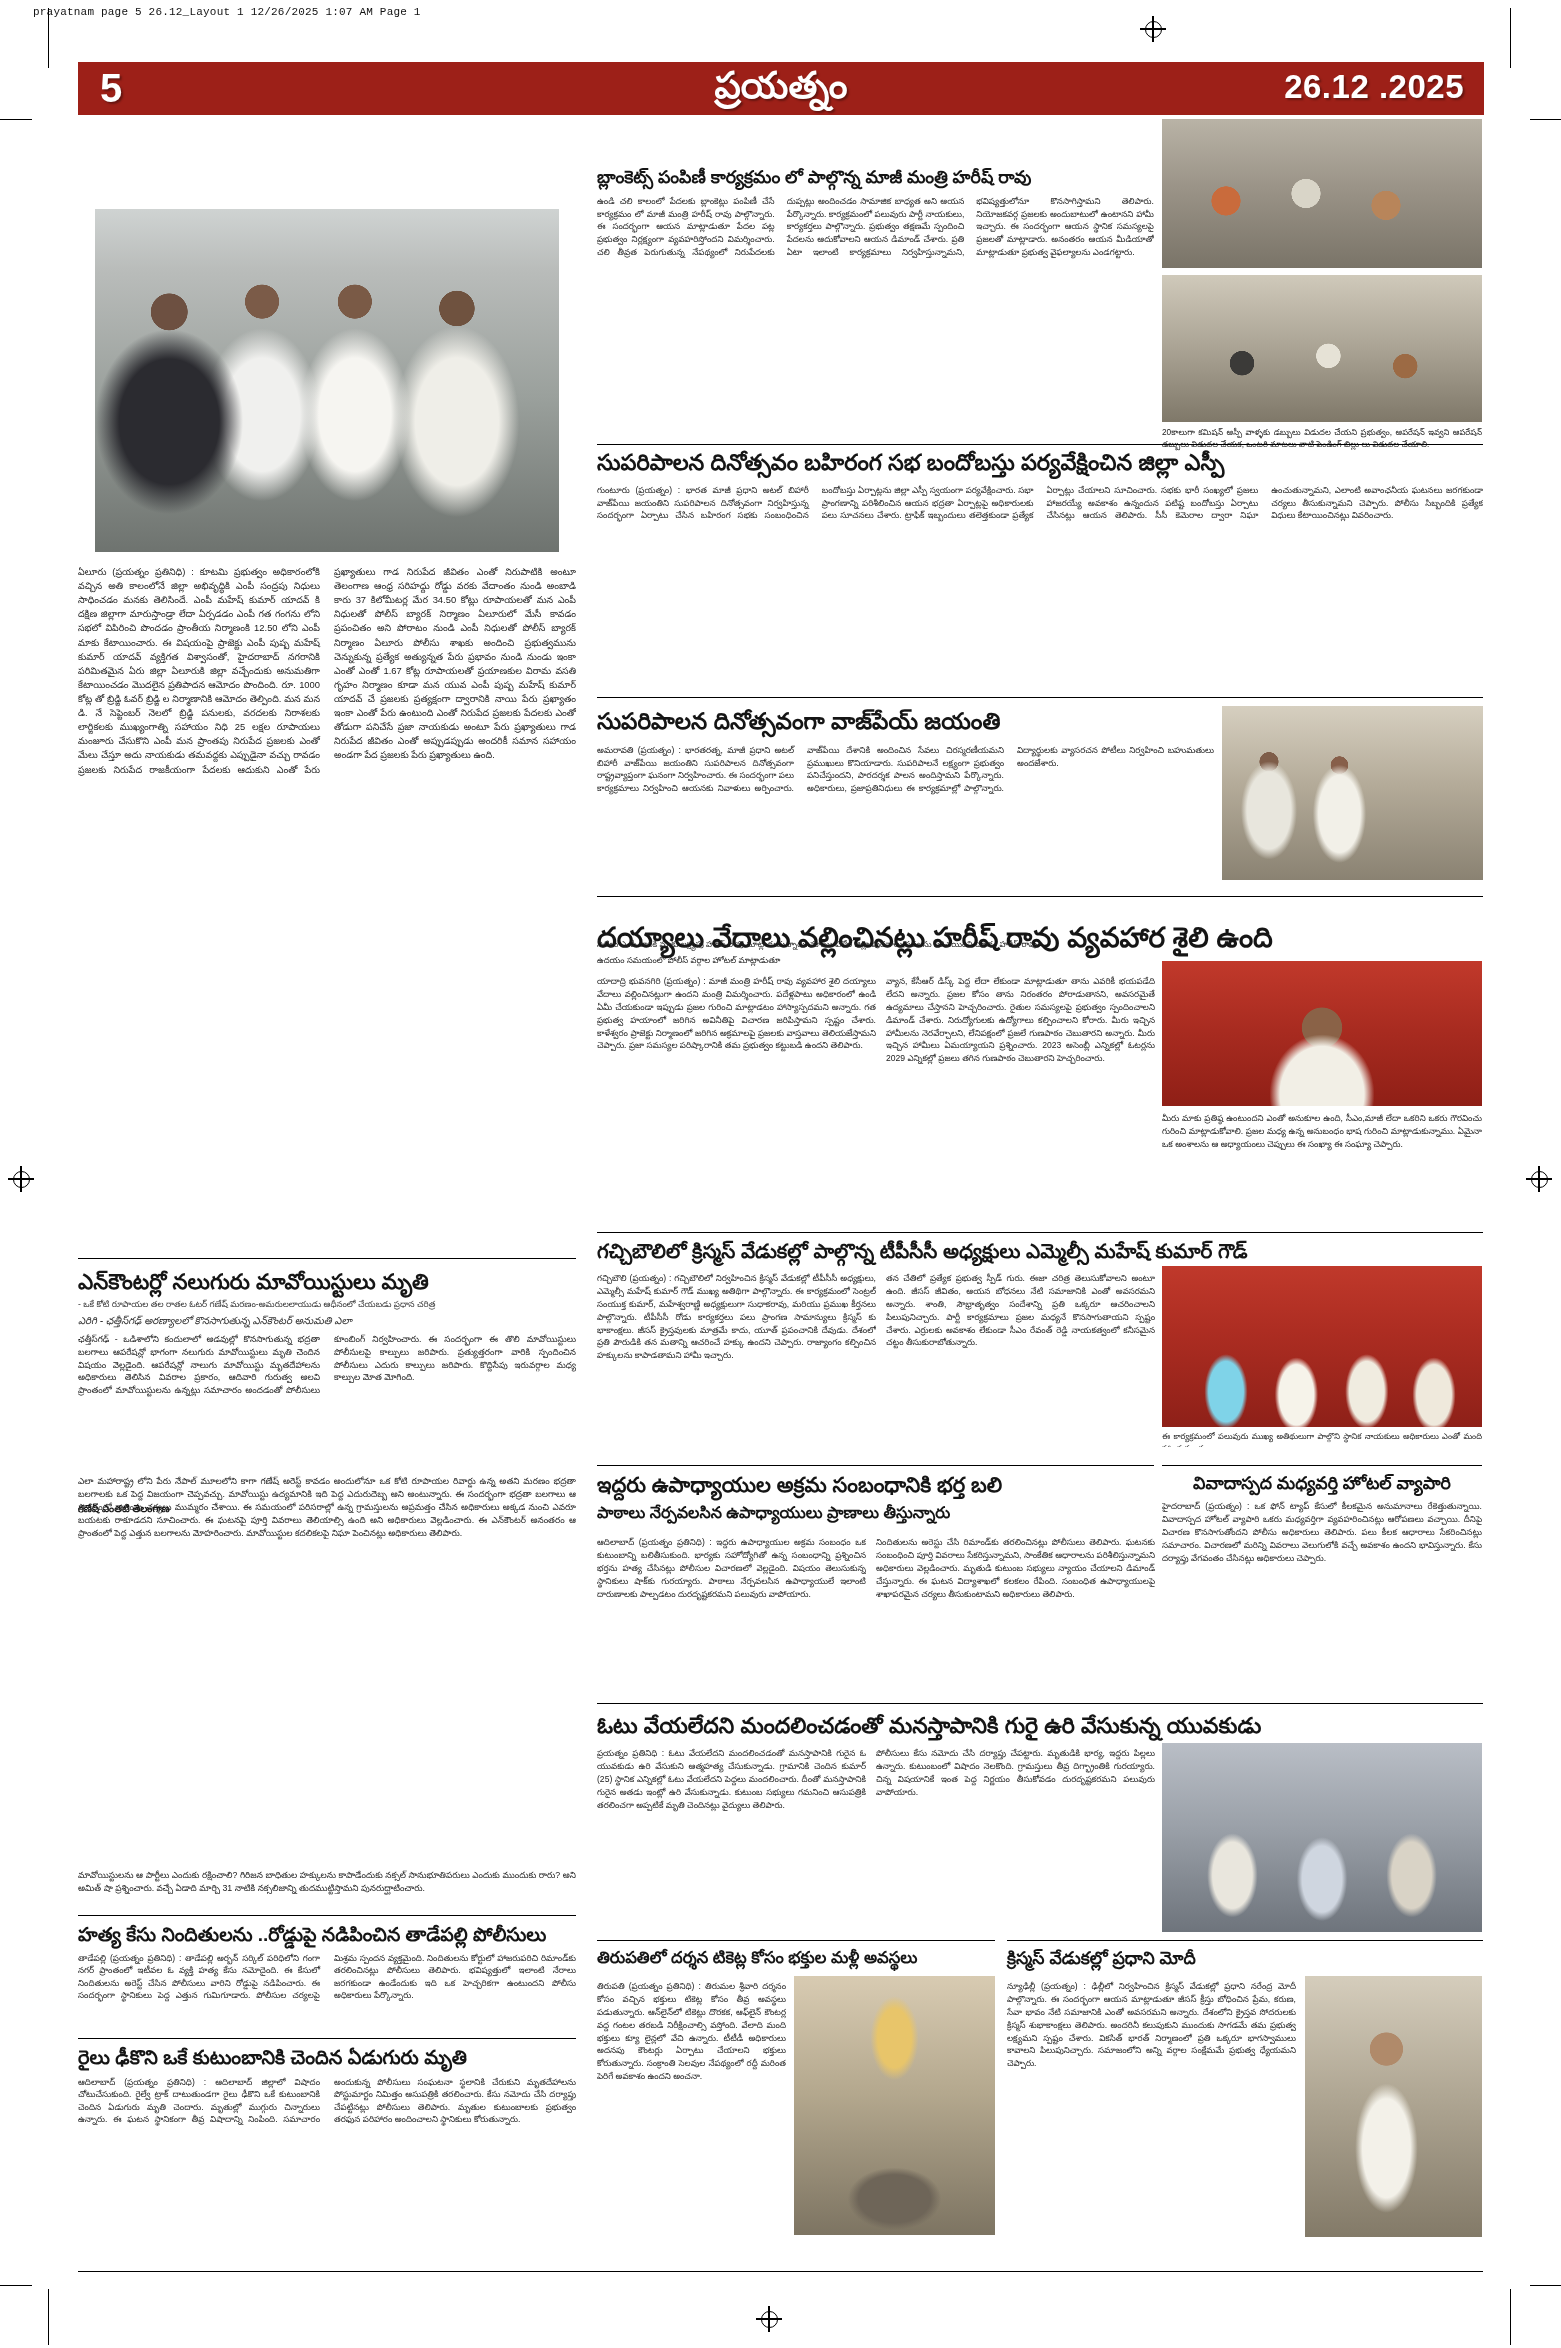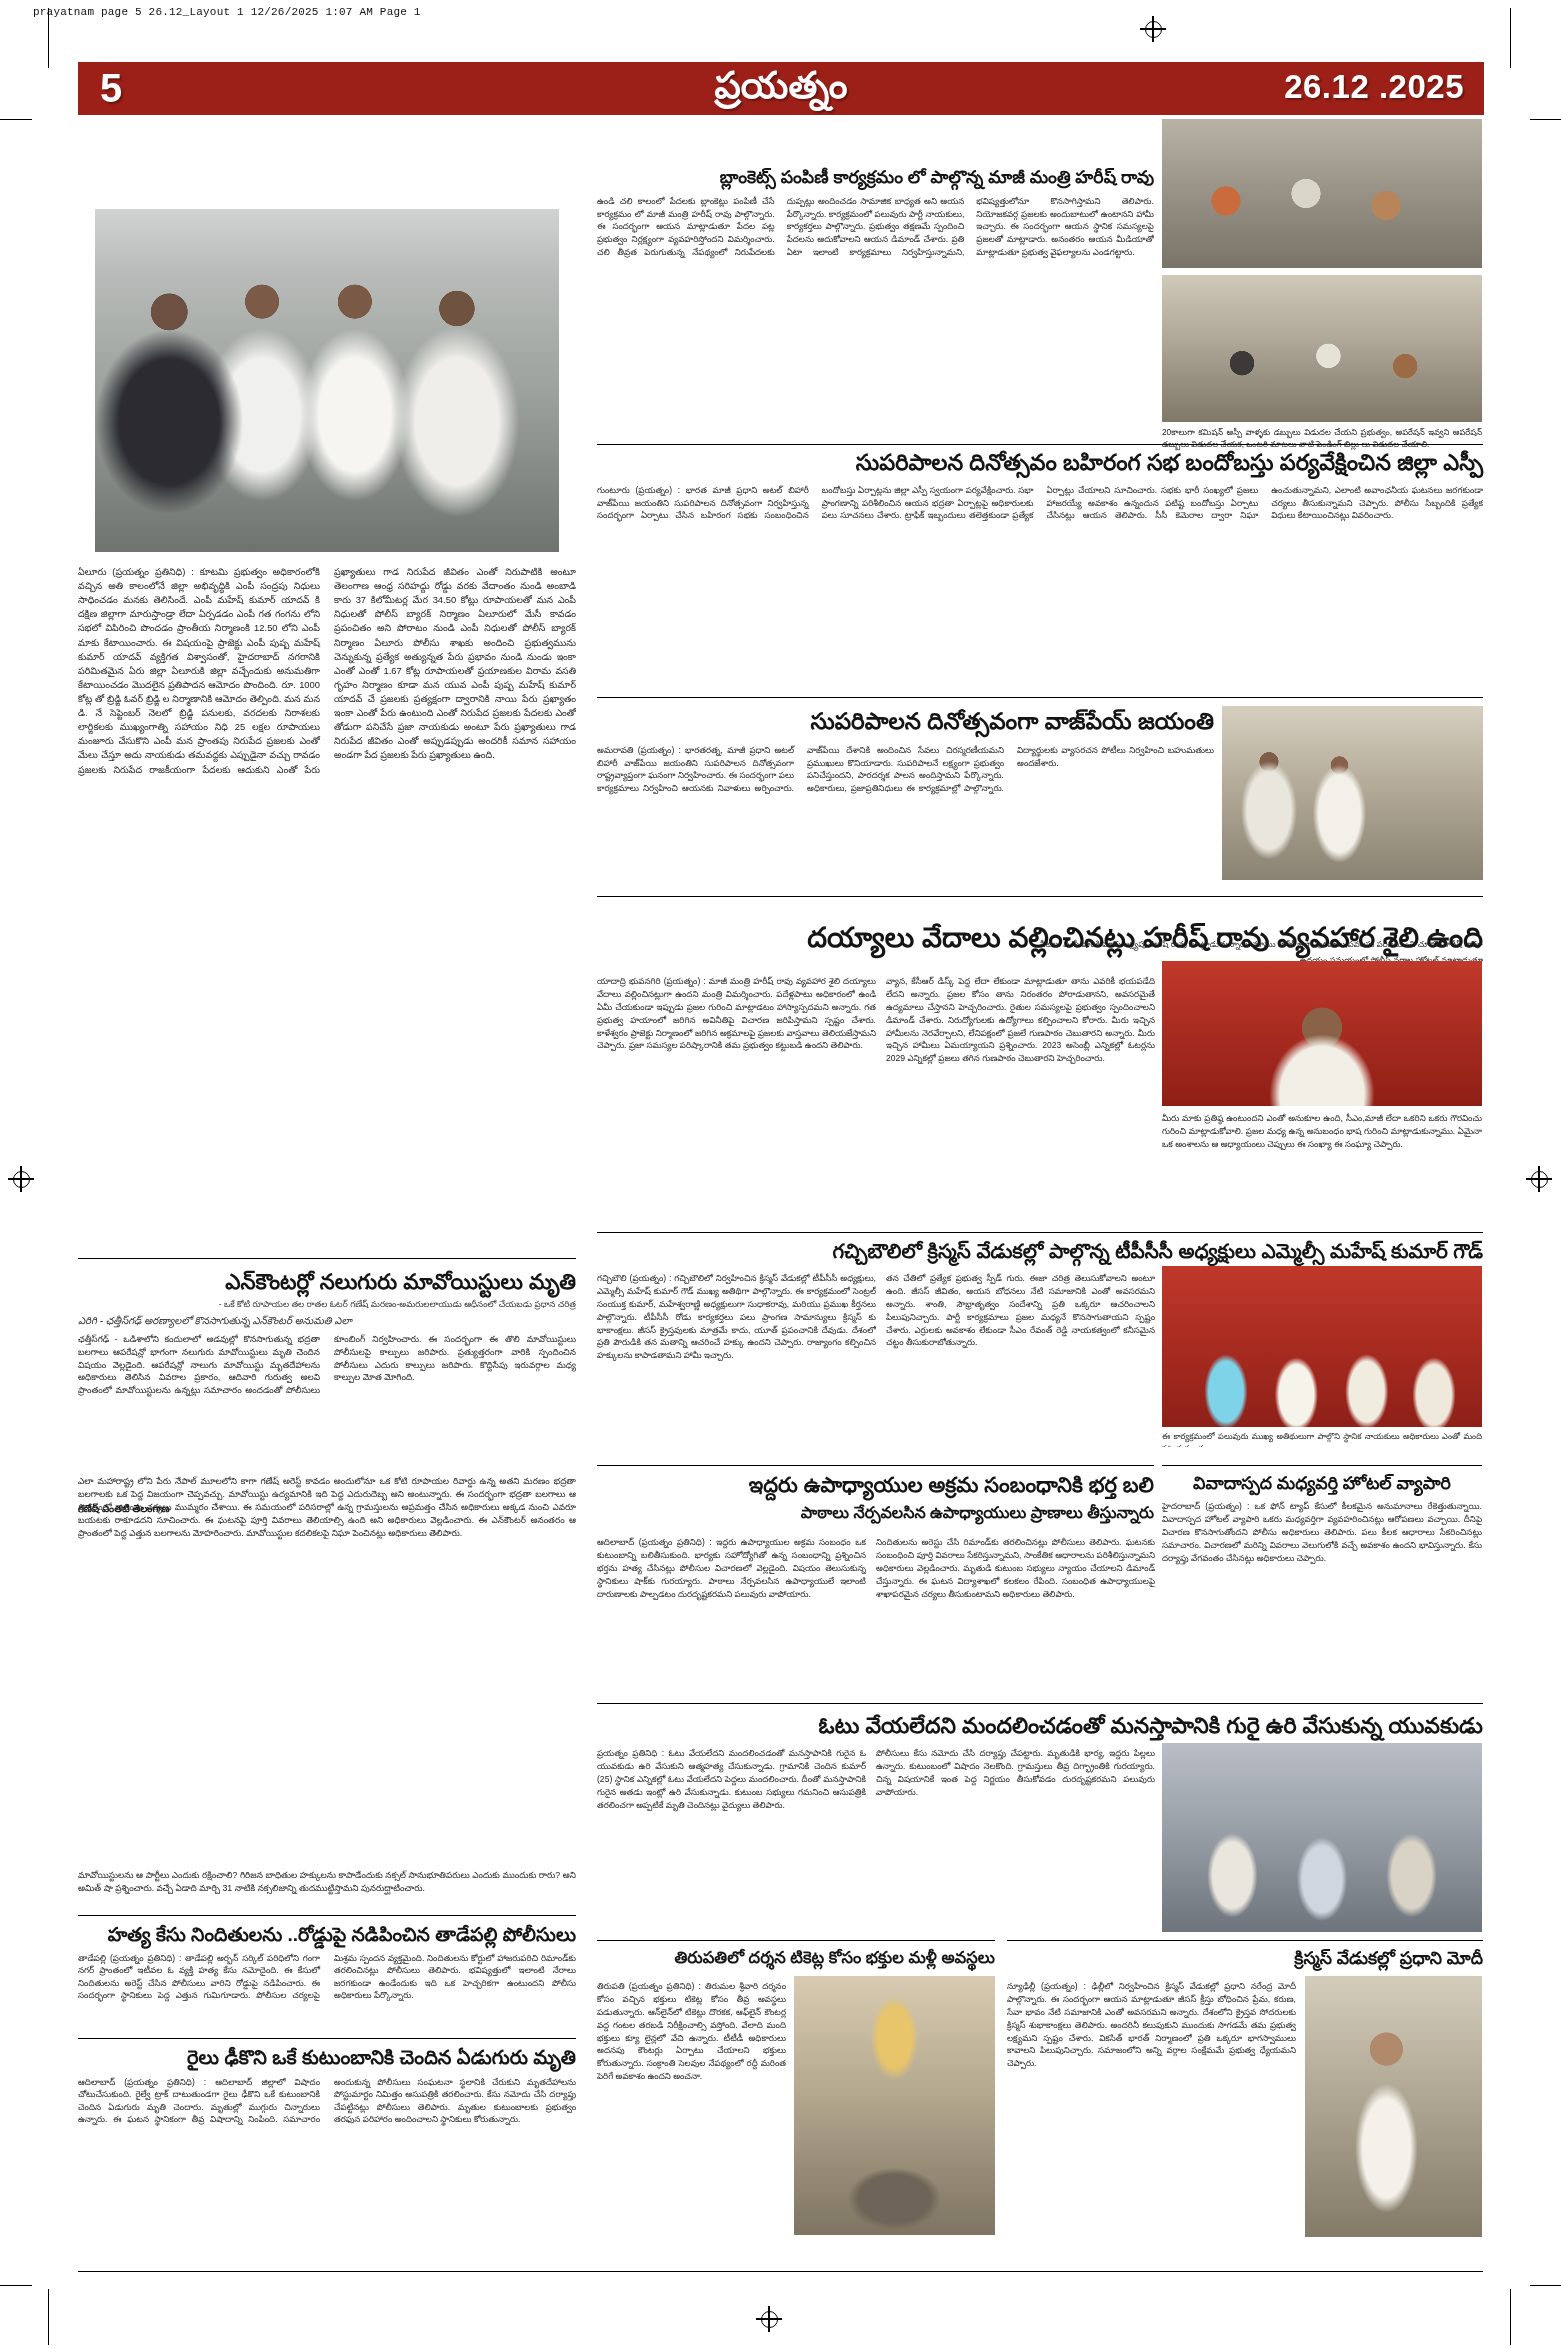--- a/index.html
+++ b/index.html
@@ -68,21 +68,21 @@
      linear-gradient(180deg,#e3dcd0 0%,#cdbfa6 35%,#9d8d74 70%,#6a6152 100%);}
   .ph-d{background:
      linear-gradient(180deg,#b93a30 0%,#a52a21 40%,#7e1d16 100%);}
   .ph-e{background:
      linear-gradient(180deg,#dfd7c8 0%,#c3b49c 40%,#8f8470 75%,#5f5a4e 100%);}
   .ph-f{background:
      linear-gradient(180deg,#cfd6df 0%,#b8bfc9 35%,#9aa2ad 70%,#6f7780 100%);}
   .figcap{position:absolute;left:0;right:0;font-size:9.4px;line-height:1.45;color:#1a1a1a;text-align:justify;}
 
   .col{position:absolute;}
-  .center{text-align:right;}
+  .center{text-align:left;}
 </style>
 </head>
 <body>
 
 <div class="page">
 
   <div class="slug">prayatnam page 5 26.12_Layout 1  12/26/2025  1:07 AM  Page 1</div>
   <div class="reg" style="left:1140px;top:16px;">
       <div class="circ"></div>
     </div>

